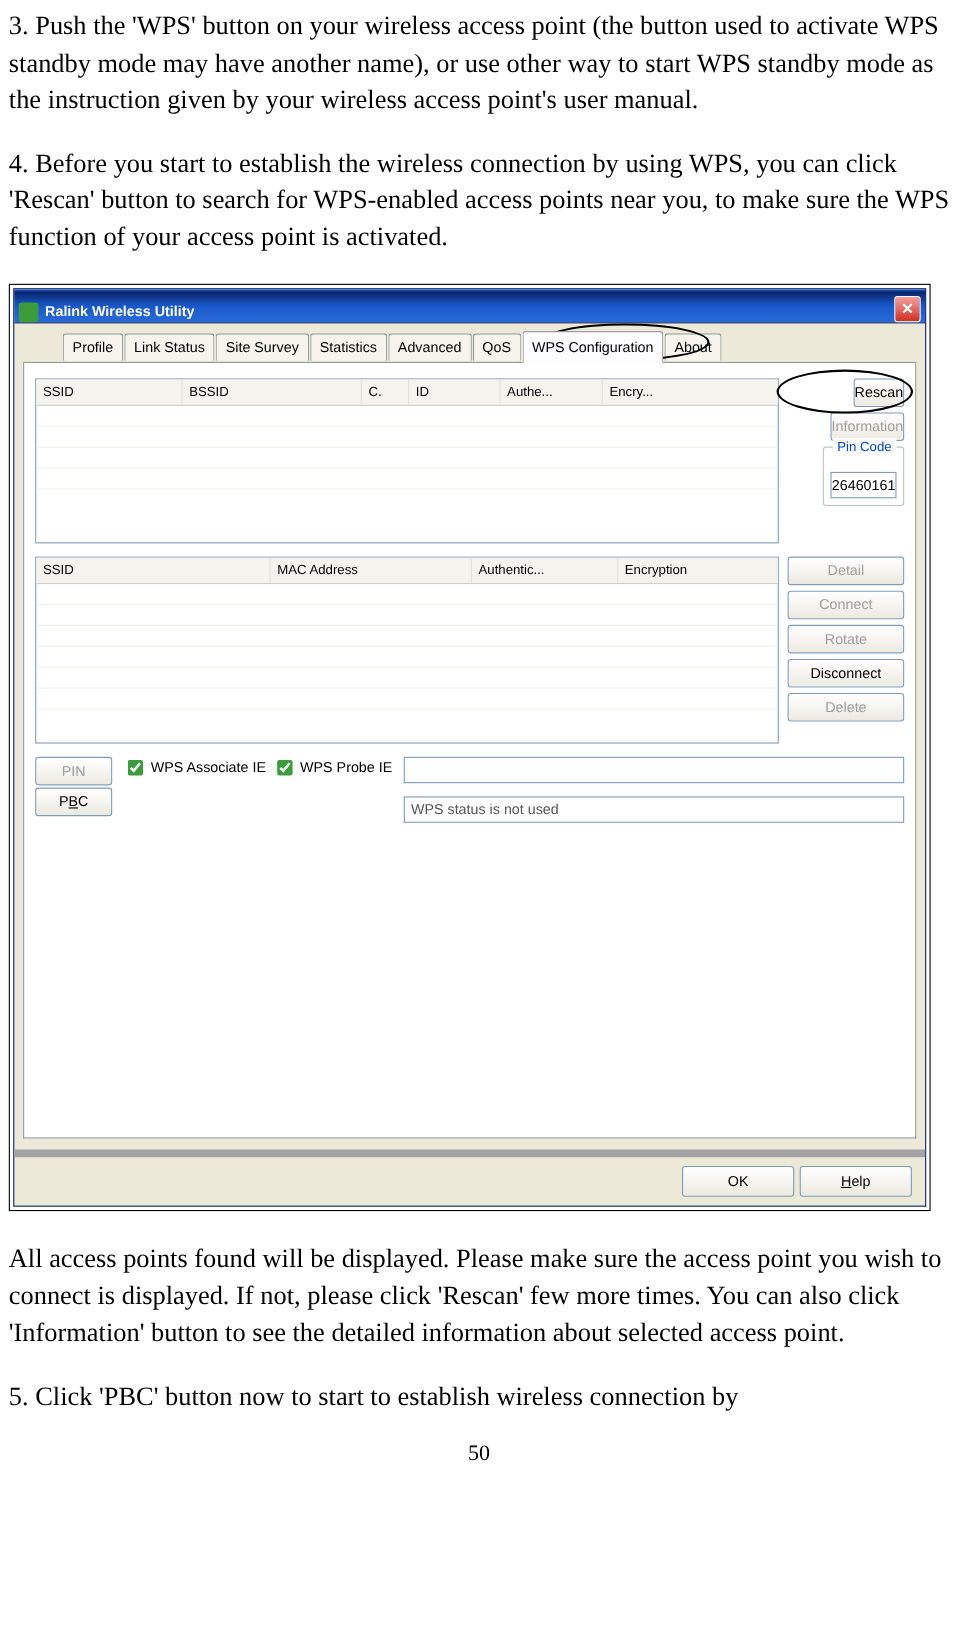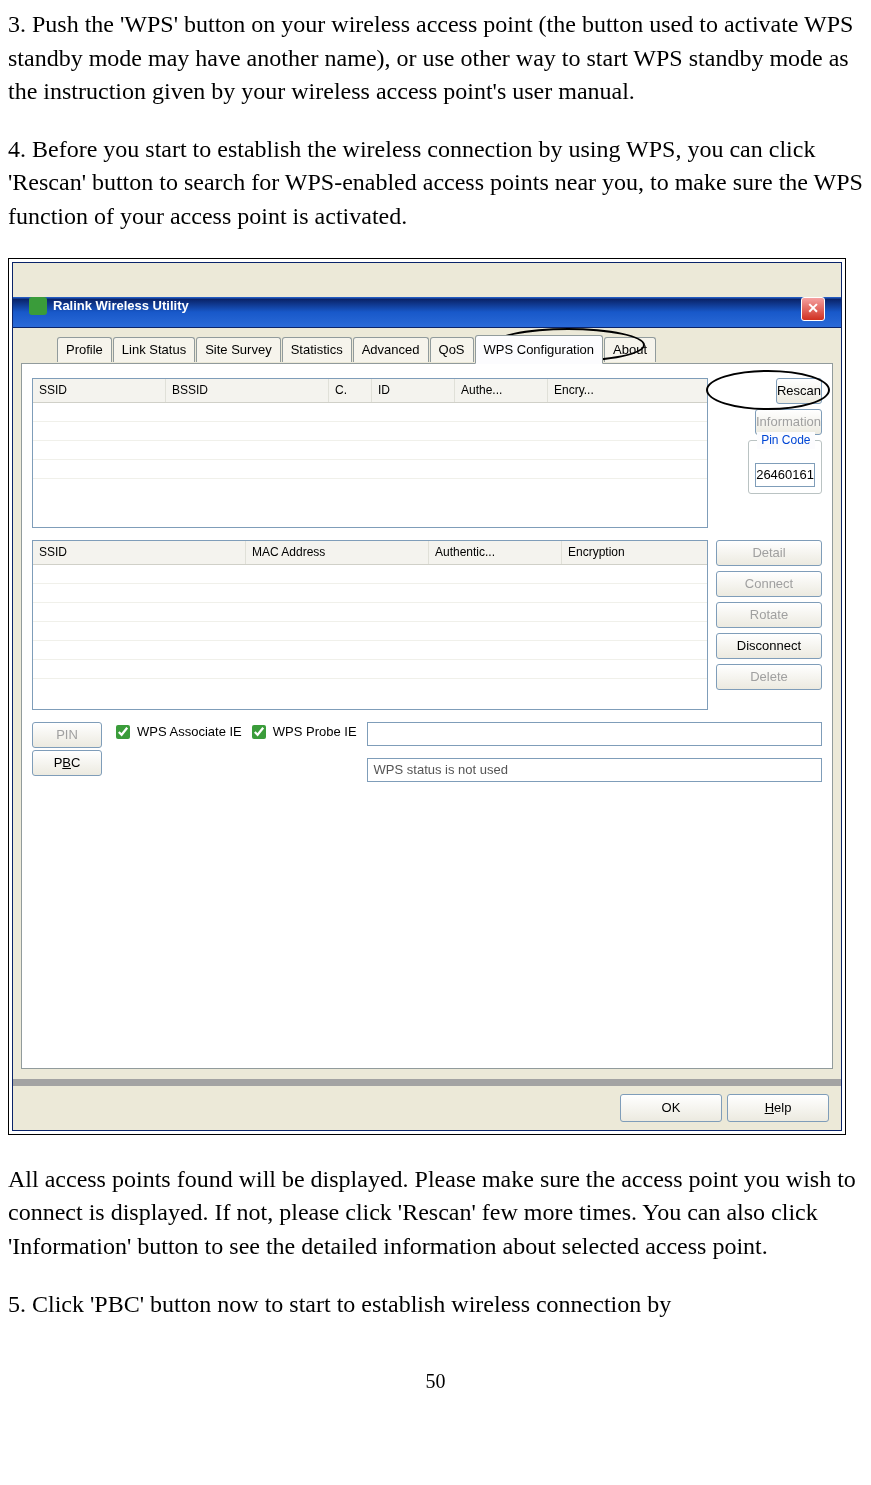--- a/index.html
+++ b/index.html
@@ -6,40 +6,39 @@
     font-family: "Times New Roman", serif;
     font-size: 24px;
     line-height: 1.4;
     margin: 0;
     padding: 8px;
     width: 871px;
     box-sizing: border-box;
     background: #fff;
   }
   .para { margin-bottom: 24px; }
-  .page-num { text-align: center; font-size: 20px; margin-top: 46px; }
+  .page-num { text-align: center; font-size: 20px; margin-top: 20px; }
 
   
   .win-container { border: 1px solid #000; padding: 3px; width: 830px; margin-bottom: 28px; }
   .win {
     font-family: Tahoma, Arial, sans-serif;
     font-size: 13px;
     background: #ece9d8;
     border: 1px solid #0a246a;
   }
   .titlebar {
     background: linear-gradient(to bottom, #2a6ad8 0%, #0a246a 8%, #1858c9 50%, #2a6ad8 100%);
     color: #fff;
     height: 30px;
     display: flex;
-    align-items: flex-start;
-    padding: 0 16px;
+    align-items: flex-end;
+    padding: 0 4px;
     font-weight: bold;
     border-bottom: 1px solid #0a246a;
-    margin-top: 34px;
   }
   .titlebar .icon {
     width: 18px; height: 18px;
     background: #3a9c3a;
     margin-right: 6px;
     border-radius: 3px;
   }
   .titlebar .title { flex: 1; }
   .titlebar .closebox {
     width: 22px; height: 22px;

